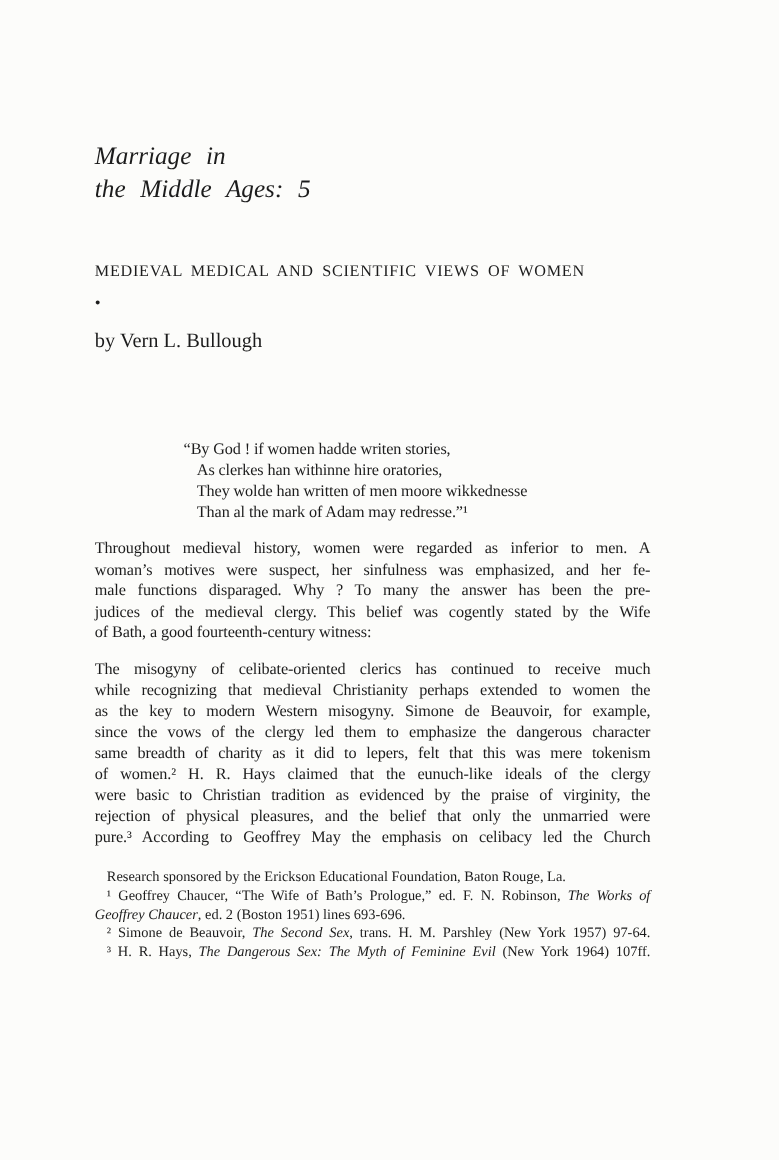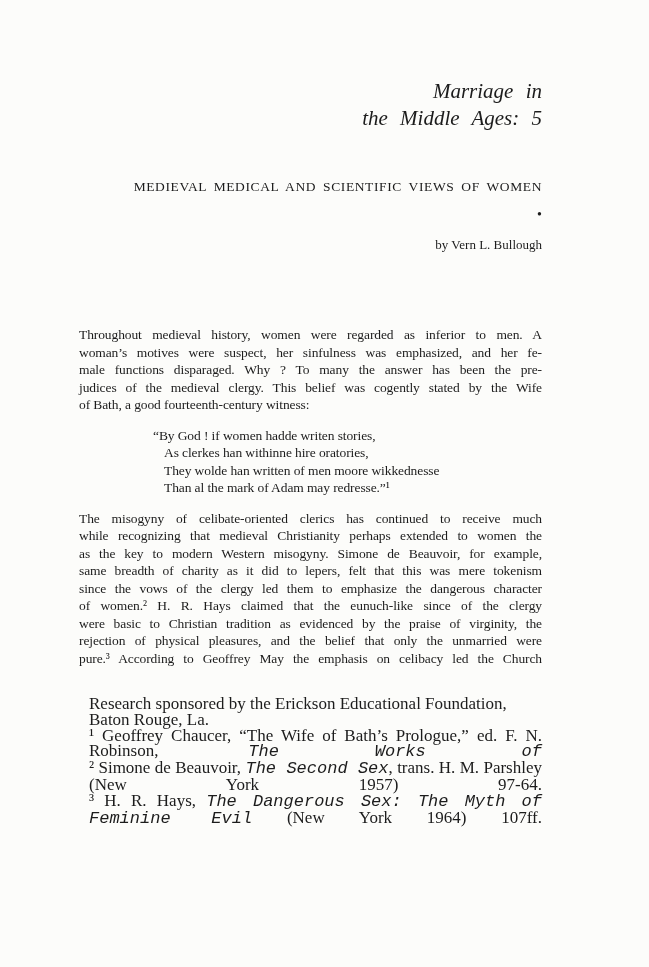--- a/index.html
+++ b/index.html
@@ -6,85 +6,86 @@
   .page {
     width:649px; height:967px;
     background:#fcfcfa;
     color:#1c1c1c;
     font-family:"Liberation Serif","DejaVu Serif",serif;
     position:relative; overflow:hidden;
     margin:0 auto;
   }
   .column { margin-left:79px; width:463px; }
 
-  header { text-align:right; padding-top:78px; }
+  header { text-align:left; padding-top:117px; }
   .series-title { font-style:italic; font-size:21px; line-height:27px; word-spacing:7px; }
   .article-title {
     font-size:13.5px; font-weight:normal; letter-spacing:0.6px; word-spacing:3px;
     margin:46px 0 0 0; line-height:18px;
   }
   .separator { font-size:14px; line-height:12px; margin-top:13px; }
-  .byline { font-size:13px; line-height:18px; margin-top:15px; }
+  .byline { font-size:17px; line-height:18px; margin-top:15px; }
 
   #article-body { margin-top:72px; font-size:13.5px; line-height:17.5px; letter-spacing:-0.1px; }
   .block + .block { margin-top:13px; }
   .block.paragraph .line.just { text-align:justify; text-align-last:justify; }
   .block.paragraph .line.left { text-align:left; }
   .block.verse { padding-left:85px; }
   .block.verse .line.hang { text-indent:-11px; }
 
-  #footnotes { margin-top:29px; font-size:17px; line-height:15.8px; }
+  #footnotes { margin-top:17px; font-size:12px; line-height:15.8px; }
   #footnotes .fn-line.indent { padding-left:10px; }
   #footnotes .fn-line.just { text-align:justify; text-align-last:justify; }
-  #footnotes i { font-style:italic;font-family:Liberation Mono, monospace; }
+  #footnotes i { font-style:italic; }
 </style>
 </head>
 <body>
 
 <div class="page" style="background: rgb(252, 252, 250); color: rgb(28, 28, 28);">
   <div class="column">
 
     <header>
       <div class="series-title">
         <div class="st-line">Marriage in</div>
         <div class="st-line">the Middle Ages: 5</div>
       </div>
       <h1 class="article-title">MEDIEVAL MEDICAL AND SCIENTIFIC VIEWS OF WOMEN</h1>
       <div class="separator">•</div>
       <div class="byline">by Vern L. Bullough</div>
     </header>
 
     <main id="article-body">
+        <div class="block verse">
+          <div class="line hang">“By God ! if women hadde writen stories,</div>
+          <div class="line">As clerkes han withinne hire oratories,</div>
+          <div class="line">They wolde han written of men moore wikkednesse</div>
+          <div class="line">Than al the mark of Adam may redresse.”¹</div>
+        </div>
         <div class="block paragraph">
           <div class="line just">Throughout medieval history, women were regarded as inferior to men. A</div>
           <div class="line just">woman’s motives were suspect, her sinfulness was emphasized, and her fe-</div>
           <div class="line just">male functions disparaged. Why ? To many the answer has been the pre-</div>
           <div class="line just">judices of the medieval clergy. This belief was cogently stated by the Wife</div>
           <div class="line left">of Bath, a good fourteenth-century witness:</div>
         </div>
-        <div class="block verse">
-          <div class="line hang">“By God ! if women hadde writen stories,</div>
-          <div class="line">As clerkes han withinne hire oratories,</div>
-          <div class="line">They wolde han written of men moore wikkednesse</div>
-          <div class="line">Than al the mark of Adam may redresse.”¹</div>
-        </div>
         <div class="block paragraph">
           <div class="line just">The misogyny of celibate-oriented clerics has continued to receive much</div>
           <div class="line just">while recognizing that medieval Christianity perhaps extended to women the</div>
           <div class="line just">as the key to modern Western misogyny. Simone de Beauvoir, for example,</div>
+          <div class="line just">since the vows of the clergy led them to emphasize the dangerous character</div>
           <div class="line just">same breadth of charity as it did to lepers, felt that this was mere tokenism</div>
-          <div class="line just">since the vows of the clergy led them to emphasize the dangerous character</div>
-          <div class="line just">of women.² H. R. Hays claimed that the eunuch-like since of the clergy</div>
+          <div class="line just">of women.² H. R. Hays claimed that the eunuch-like ideals of the clergy</div>
           <div class="line just">were basic to Christian tradition as evidenced by the praise of virginity, the</div>
           <div class="line just">rejection of physical pleasures, and the belief that only the unmarried were</div>
           <div class="line just">pure.³ According to Geoffrey May the emphasis on celibacy led the Church</div>
         </div>
       </main>
 
     <footer id="footnotes">
         <div class="fn-line indent"><span>Research sponsored by the Erickson Educational Foundation, Baton Rouge, La.</span></div>
         <div class="fn-line indent just"><span>¹ Geoffrey Chaucer, “The Wife of Bath’s Prologue,” ed. F. N. Robinson, </span><i>The Works of</i></div>
+        <div class="fn-line"><i>Geoffrey Chaucer</i><span>, ed. 2 (Boston 1951) lines 693-696.</span></div>
         <div class="fn-line indent just"><span>² Simone de Beauvoir, </span><i>The Second Sex</i><span>, trans. H. M. Parshley (New York 1957) 97-64.</span></div>
         <div class="fn-line indent just"><span>³ H. R. Hays, </span><i>The Dangerous Sex: The Myth of Feminine Evil</i><span> (New York 1964) 107ff.</span></div>
       </footer>
 
   </div>
 </div>
 
 </body></html>

